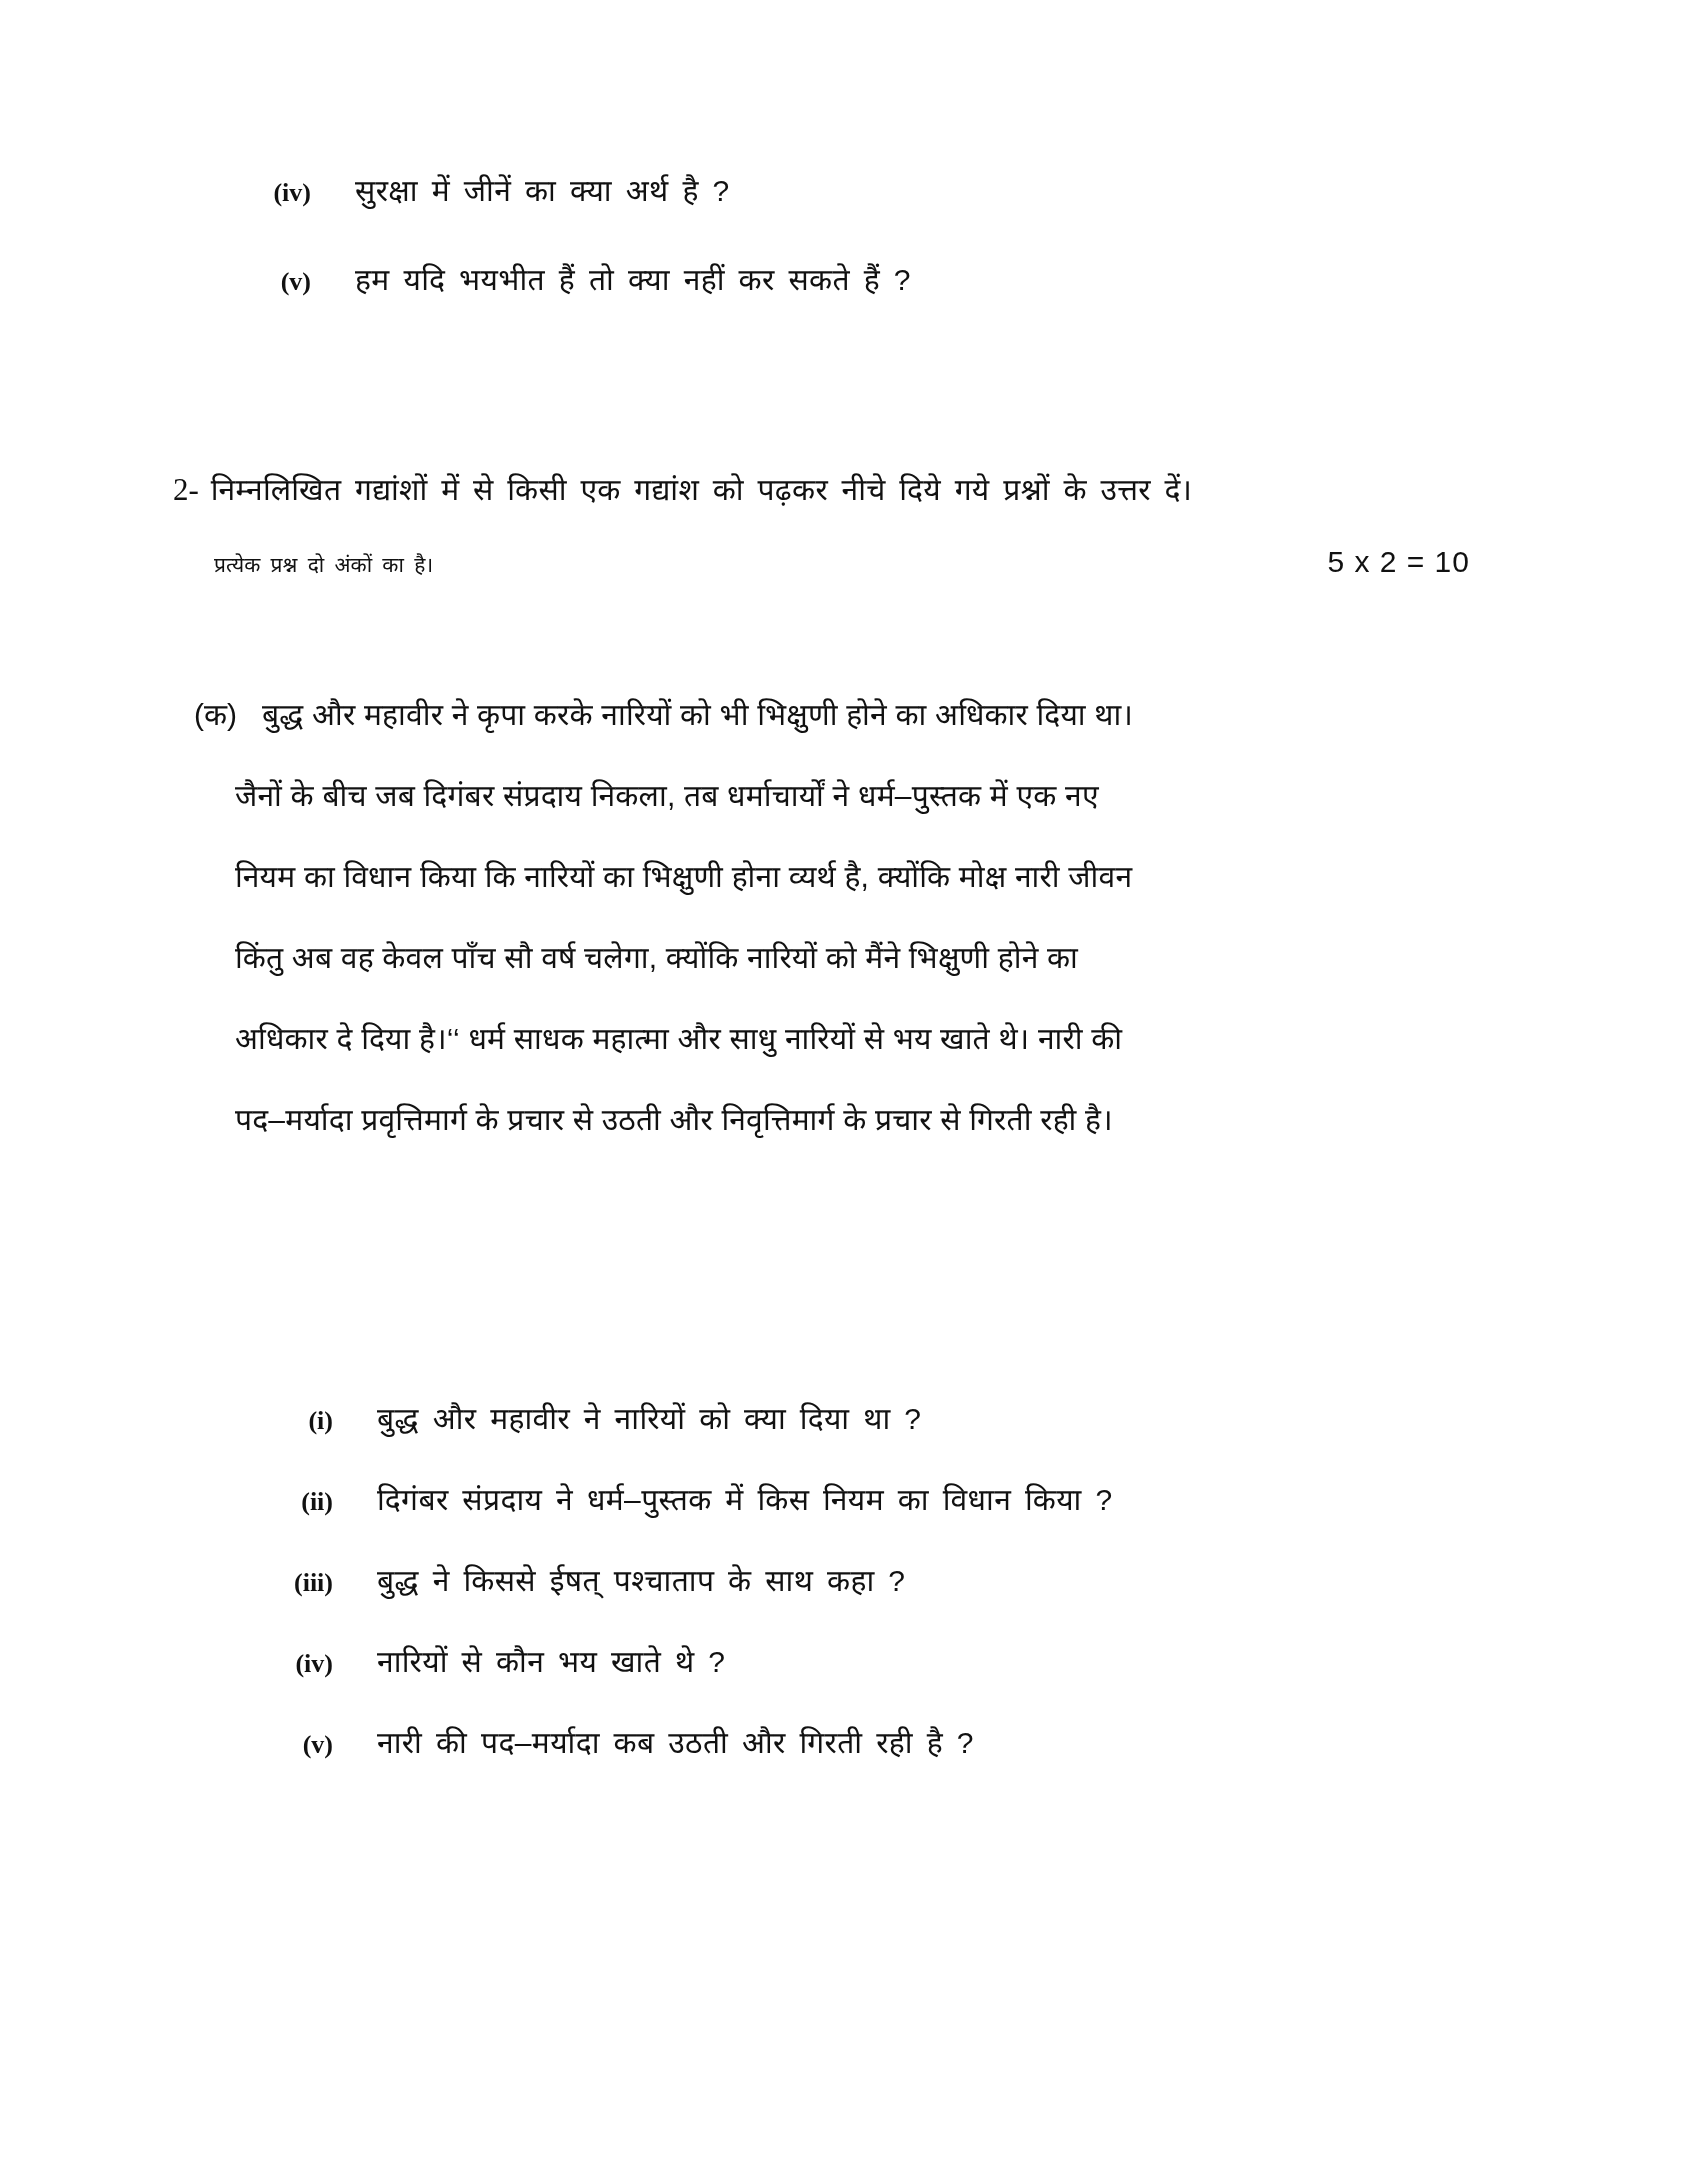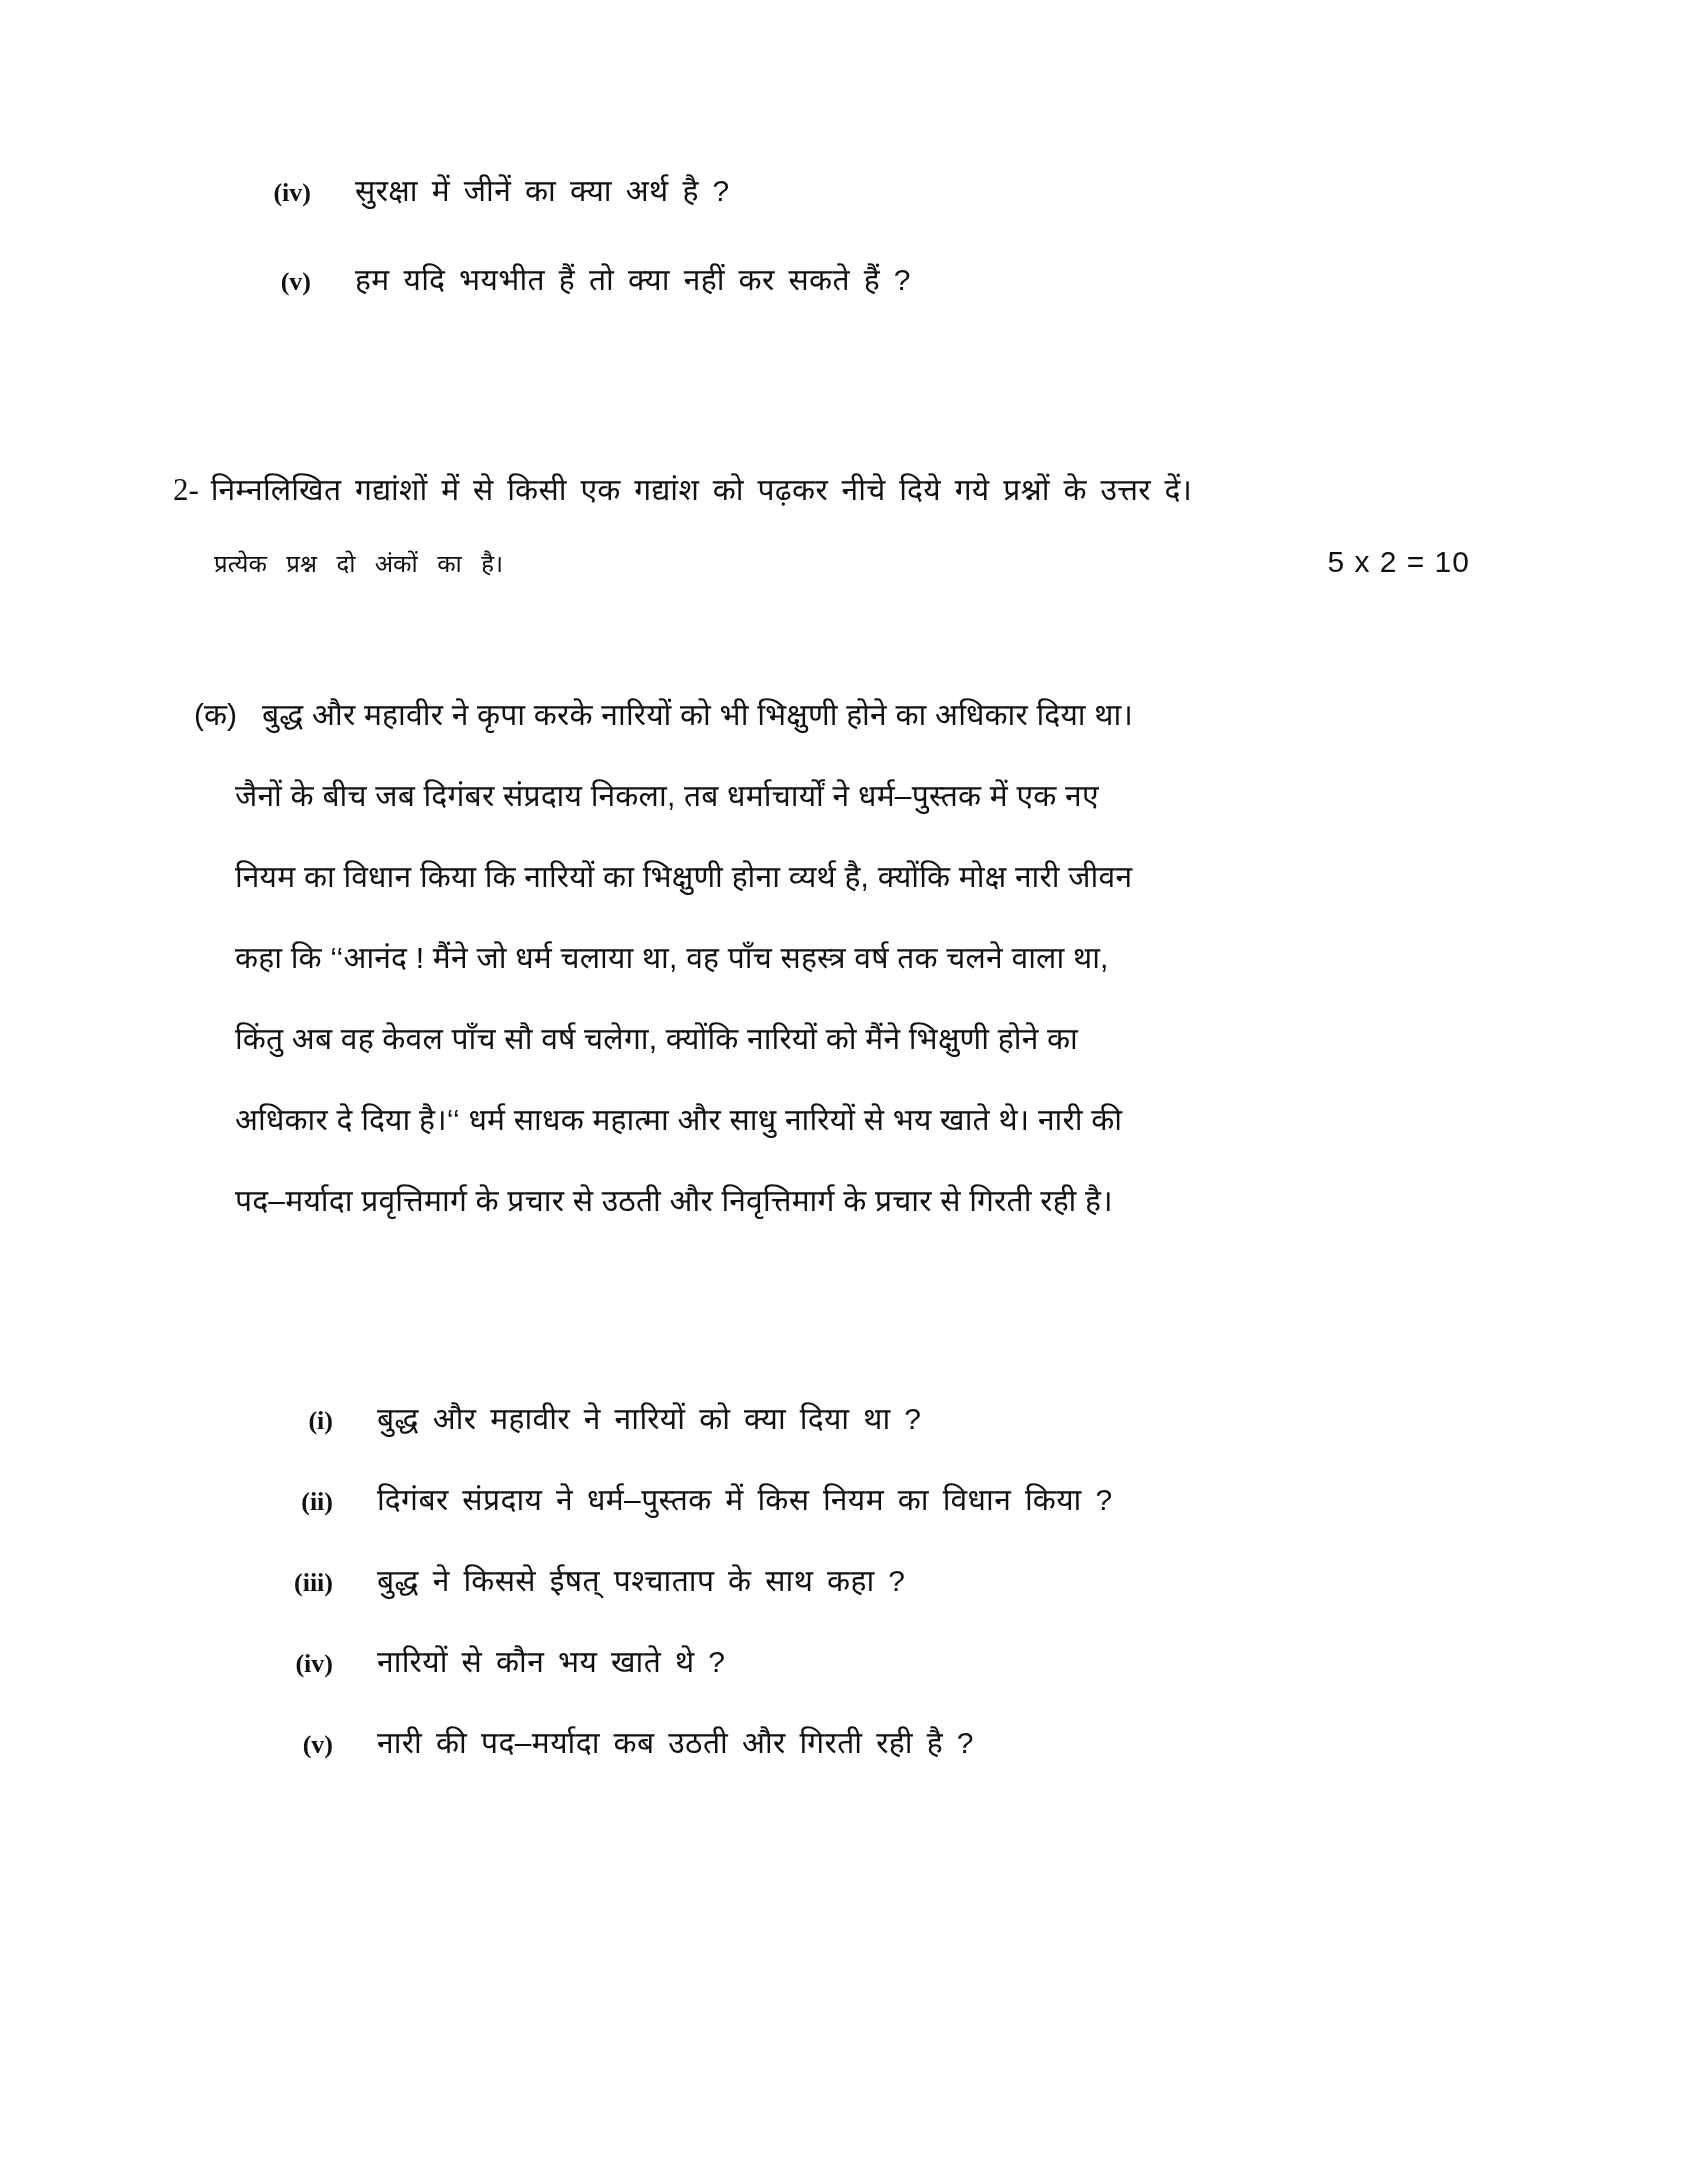--- a/index.html
+++ b/index.html
@@ -68,22 +68,22 @@
     letter-spacing: 0.3px;
   }
   .main-q .mq-second {
     margin-top: 36px;
     margin-left: 41px;
     display: flex;
     justify-content: space-between;
     align-items: baseline;
   }
   .main-q .mq-second .left {
-    font-family: Liberation Mono, monospace;
-    font-size: 24px;
+    font-family: Liberation Serif, serif;
+    font-size: 21px;
     word-spacing: 5px;
   }
   .main-q .marks {
     font-family: Liberation Sans, sans-serif;
     font-size: 30px;
     letter-spacing: 1px;
     padding-right: 0px;
   }
 
   
@@ -172,21 +172,20 @@
     </div>
   </div>
 
   <div class="passage">
     <div class="p-first">
       <span class="p-label">(क)</span>
       <span class="p-line">बुद्ध और महावीर ने कृपा करके नारियों को भी भिक्षुणी होने का अधिकार दिया था।</span>
     </div>
     <div class="p-line">जैनों के बीच जब दिगंबर संप्रदाय निकला, तब धर्माचार्यों ने धर्म–पुस्तक में एक नए</div>
     <div class="p-line">नियम का विधान किया कि नारियों का भिक्षुणी होना व्यर्थ है, क्योंकि मोक्ष नारी जीवन</div>
-    <div class="p-line">कहा कि ‘‘आनंद ! मैंने जो धर्म चलाया था, वह पाँच सहस्त्र वर्ष तक चलने वाला था,</div>
     <div class="p-line">किंतु अब वह केवल पाँच सौ वर्ष चलेगा, क्योंकि नारियों को मैंने भिक्षुणी होने का</div>
     <div class="p-line">अधिकार दे दिया है।‘‘ धर्म साधक महात्मा और साधु नारियों से भय खाते थे। नारी की</div>
     <div class="p-line">पद–मर्यादा प्रवृत्तिमार्ग के प्रचार से उठती और निवृत्तिमार्ग के प्रचार से गिरती रही है।</div>
   </div>
 
   <div class="sub-items">
     <div class="qrow">
       <span class="marker">(i)</span>
       <span class="qtext">बुद्ध और महावीर ने नारियों को क्या दिया था ?</span>
     </div>

